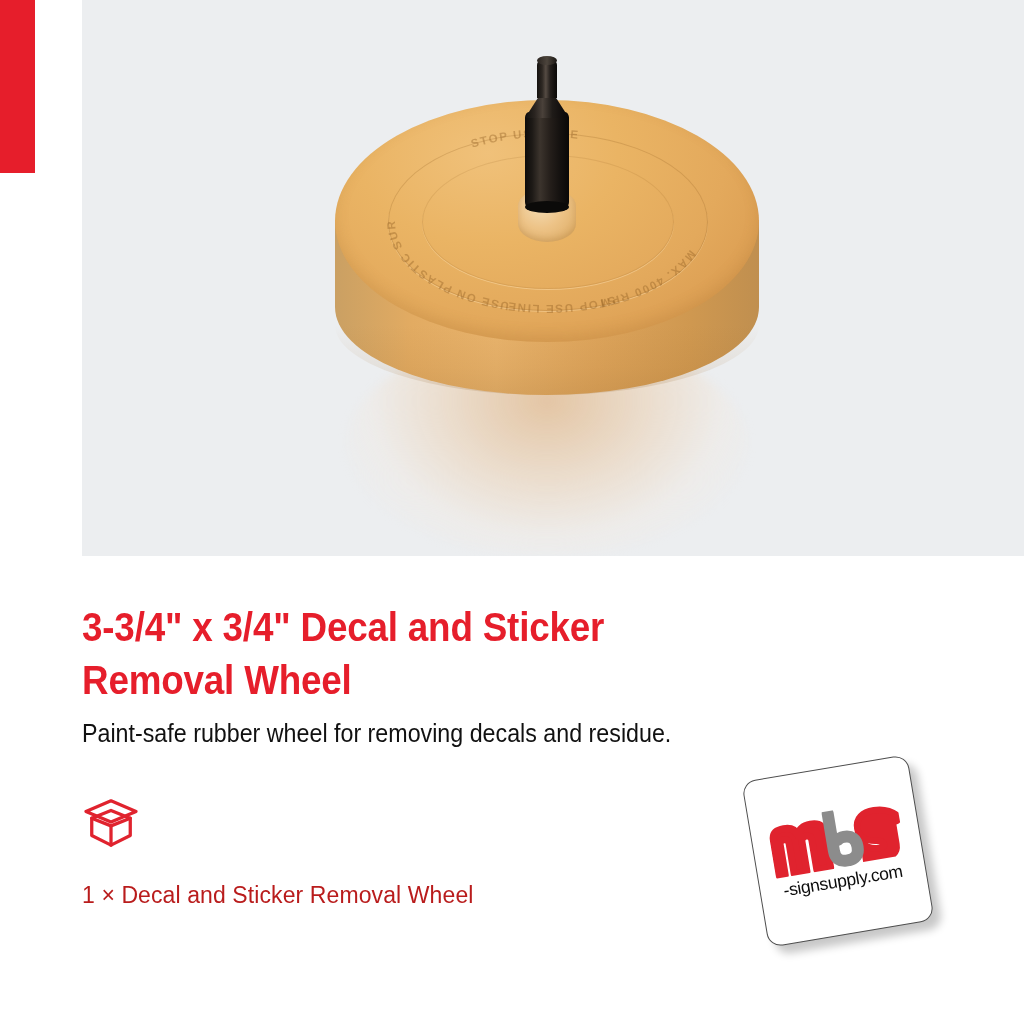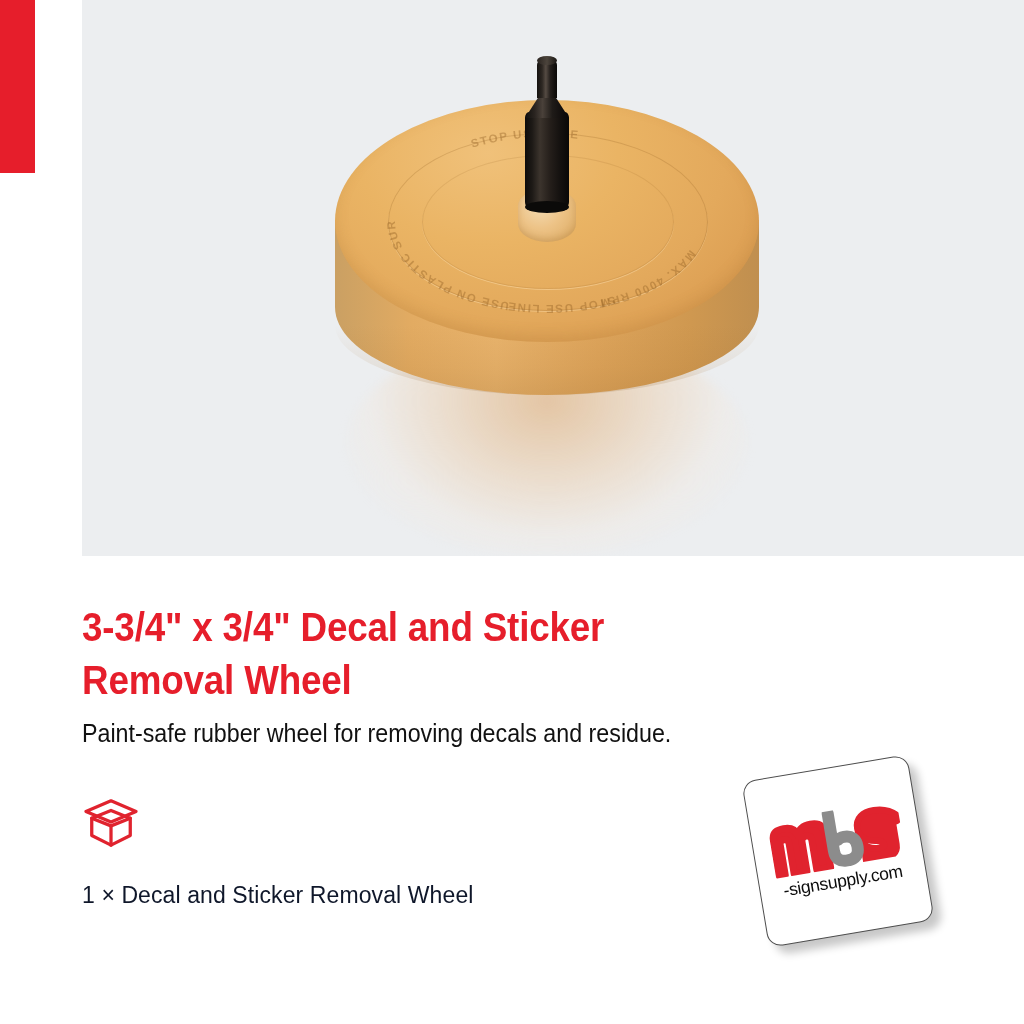--- a/index.html
+++ b/index.html
@@ -269,21 +269,21 @@
     top: 797px;
     width: 62px;
     height: 52px;
   }
 
   .contents-line {
     position: absolute;
     left: 82px;
     top: 858px;
     width: 760px;
-    color: #0f172a;
+    color: #b91c1c;
     font-size: 23px;
     font-weight: 400;
     line-height: 1.3;
     letter-spacing: 0.1px;
   }
 
   
   .logo-wrap {
     position: absolute;
     left: 740px;

